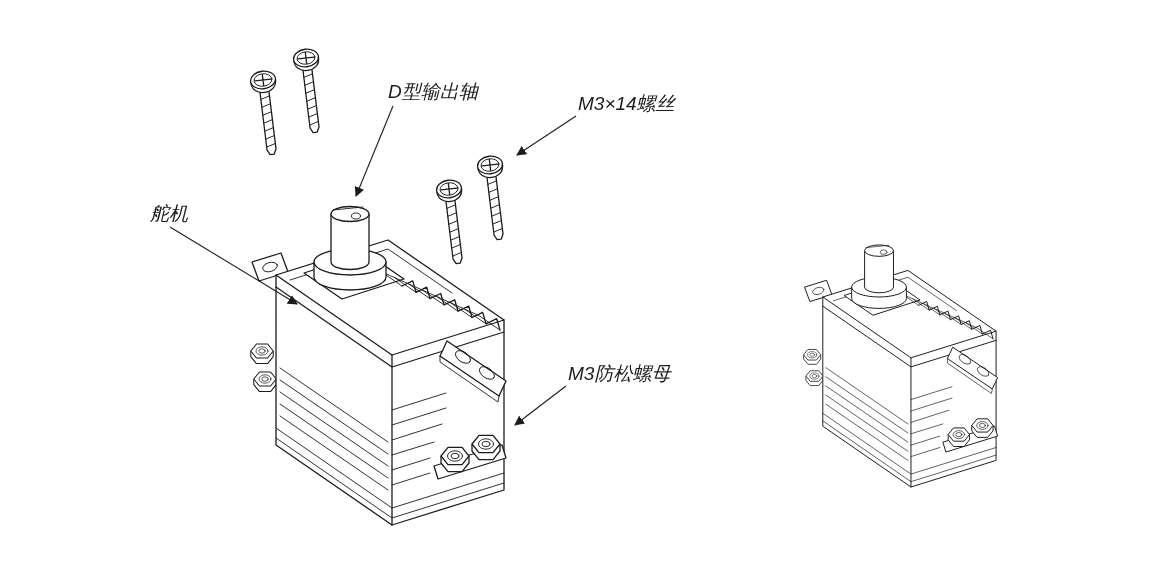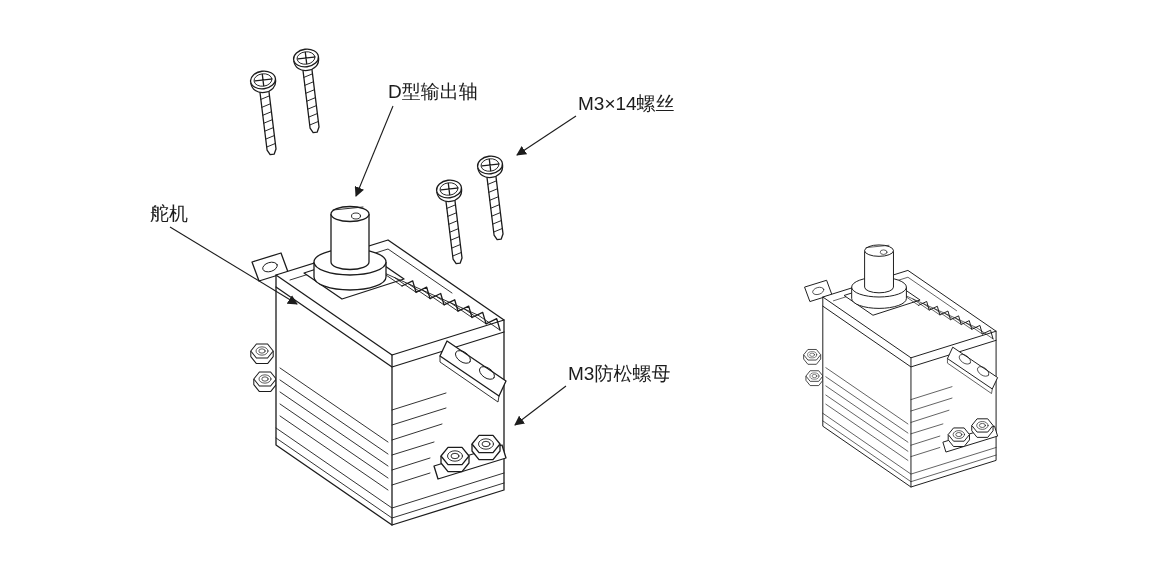--- a/index.html
+++ b/index.html
@@ -1,16 +1,16 @@
 <!DOCTYPE html>
 <html><head>
 <meta charset="utf-8">
 <style>
   html,body{margin:0;padding:0;background:#ffffff;}
-  .stage{position:relative;width:1152px;height:543px;background:#ffffff;overflow:hidden;}
+  .stage{position:relative;width:1152px;height:543px;background:#ffffff;overflow:hidden;font-style:italic;}
   svg{display:block;}
   .ln{fill:none;stroke:#1c1c1c;stroke-width:1.3;stroke-linejoin:round;stroke-linecap:round;}
   .fc{fill:#ffffff;stroke:#1c1c1c;stroke-width:1.3;stroke-linejoin:round;}
   .thin{fill:none;stroke:#1c1c1c;stroke-width:0.9;stroke-linejoin:round;stroke-linecap:round;}
   .leader{fill:none;stroke:#1c1c1c;stroke-width:1.1;}
   .lbl{font-family:"Liberation Sans","DejaVu Sans",sans-serif;font-size:19px;fill:#1c1c1c;}
 </style>
 </head>
 <body>
 

